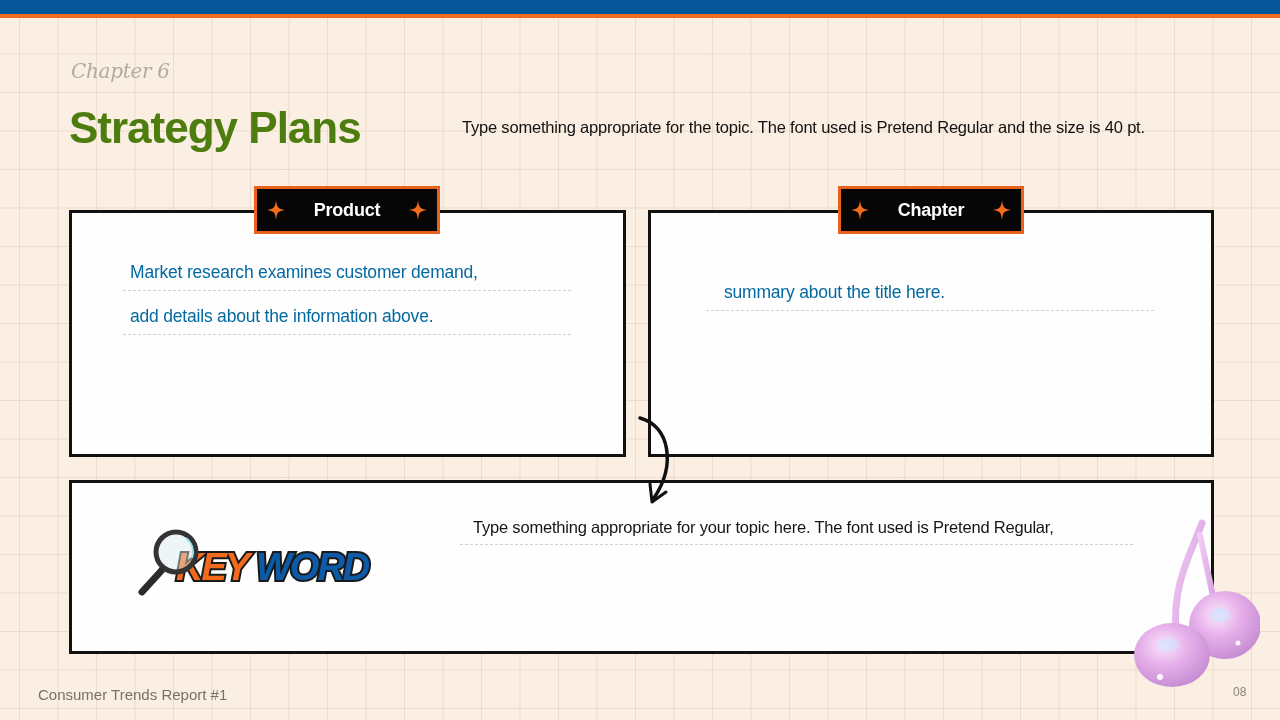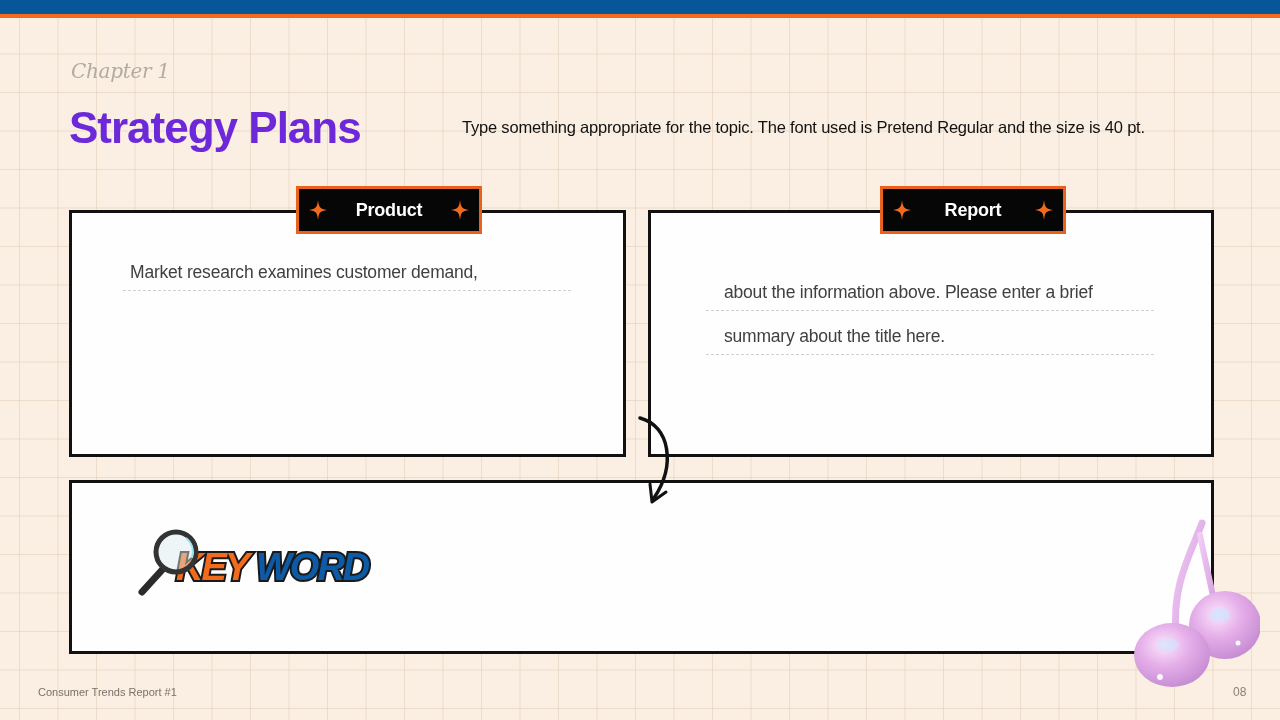--- a/index.html
+++ b/index.html
@@ -17,126 +17,126 @@
     .topbar-blue { position: absolute; left: 0; top: 0; width: 1280px; height: 14px; background: #075699; }
     .topbar-orange { position: absolute; left: 0; top: 14px; width: 1280px; height: 4px; background: #f26b1d; }
 
     .chapter {
       position: absolute; left: 71px; top: 59px;
       font-family: "DejaVu Serif", serif;
       font-style: italic; font-size: 20px; color: #b3aba2; letter-spacing: -0.3px;
     }
     .title {
       position: absolute; left: 69px; top: 103px;
-      font-size: 44px; font-weight: bold; color: #6d28d9; letter-spacing: -1px;
+      font-size: 44px; font-weight: bold; color: #4d7c0f; letter-spacing: -1px;
     }
     .subtitle {
       position: absolute; left: 462px; top: 118px;
       font-size: 16.5px; color: #121212; letter-spacing: -0.2px;
     }
 
     .card {
       position: absolute; background: #fefefe; border: 3px solid #111;
     }
     .card-product { left: 69px; top: 210px; width: 557px; height: 247px; }
     .card-service { left: 648px; top: 210px; width: 566px; height: 247px; }
     .card-keyword { left: 69px; top: 480px; width: 1145px; height: 174px; }
 
     .tag {
       position: absolute; height: 48px; width: 186px;
       background: #060606; border: 3px solid #e8621d;
       display: flex; align-items: center; justify-content: space-between;
       padding: 0 10px;
-      margin-left: 42px;
     }
     .tag-product { left: 254px; top: 186px; }
     .tag-service { left: 838px; top: 186px; }
     .tag-label { color: #fff; font-weight: bold; font-size: 18px; letter-spacing: -0.2px; }
     .spark { width: 18px; height: 20px; display: block; }
 
     .lines { position: absolute; }
     .line {
       height: 44.5px; border-bottom: 1.5px dashed #d0d0d0;
-      font-size: 17.5px; color: #404040; letter-spacing: -0.2px;
+      font-size: 17.5px; color: #0369a1; letter-spacing: -0.2px;
       display: flex; align-items: flex-end; padding-bottom: 7px;
     }
     .lines-product { left: 123px; top: 246px; width: 448px; }
     .lines-product .line { padding-left: 7px; }
     .lines-service { left: 706px; top: 266px; width: 448px; }
     .lines-service .line { padding-left: 18px; }
     .lines-keyword { left: 460px; top: 504px; width: 673px; }
     .lines-keyword .line { height: 40.5px; padding-left: 13px; font-size: 16.5px; color: #151515; }
 
     .arrow { position: absolute; left: 630px; top: 410px; width: 50px; height: 100px; }
 
     .keyword-logo { position: absolute; left: 134px; top: 524px; width: 252px; height: 76px; }
 
     .cherry { position: absolute; left: 1130px; top: 515px; width: 130px; height: 172px; }
 
     .footer-left {
-      position: absolute; left: 38px; top: 686px; font-size: 11px; color: #7a7068;
+      position: absolute; left: 38px; top: 686px; font-size: 15px; color: #7a7068;
     }
     .footer-right {
       position: absolute; left: 1233px; top: 685px; font-size: 12px; color: #8a8078;
     }
   </style>
 </head>
 <body>
 
 <div class="topbar-blue"></div>
 <div class="topbar-orange"></div>
 
-<div class="chapter">Chapter 1</div>
+<div class="chapter">Chapter 6</div>
 <div class="title">Strategy Plans</div>
 <div class="subtitle">Type something appropriate for the topic. The font used is Pretend Regular and the size is 40 pt.</div>
 
 <div class="card card-product"></div>
 <div class="tag tag-product">
   <svg class="spark" viewBox="0 0 20 22">
       <path d="M10 0 C11 8 12 10 20 11 C12 12 11 14 10 22 C9 14 8 12 0 11 C8 10 9 8 10 0 Z" fill="#f26b1d"></path>
     </svg>
   <span class="tag-label">Product</span>
   <svg class="spark" viewBox="0 0 20 22">
       <path d="M10 0 C11 8 12 10 20 11 C12 12 11 14 10 22 C9 14 8 12 0 11 C8 10 9 8 10 0 Z" fill="#f26b1d"></path>
     </svg>
 </div>
 <div class="lines lines-product">
   <div class="line">Market research examines customer demand,</div>
+  <div class="line">add details about the information above.</div>
 </div>
 
 <div class="card card-service"></div>
 <div class="tag tag-service">
   <svg class="spark" viewBox="0 0 20 22">
       <path d="M10 0 C11 8 12 10 20 11 C12 12 11 14 10 22 C9 14 8 12 0 11 C8 10 9 8 10 0 Z" fill="#f26b1d"></path>
     </svg>
-  <span class="tag-label">Report</span>
+  <span class="tag-label">Chapter</span>
   <svg class="spark" viewBox="0 0 20 22">
       <path d="M10 0 C11 8 12 10 20 11 C12 12 11 14 10 22 C9 14 8 12 0 11 C8 10 9 8 10 0 Z" fill="#f26b1d"></path>
     </svg>
 </div>
 <div class="lines lines-service">
-  <div class="line">about the information above. Please enter a brief</div>
   <div class="line">summary about the title here.</div>
 </div>
 
 <div class="card card-keyword"></div>
 
 <svg class="keyword-logo" viewBox="0 0 252 76">
   <g>
     <text x="42" y="56" font-family="Liberation Sans, sans-serif" font-weight="bold" font-style="italic" font-size="38" fill="#f26b1d" stroke="#1a1a1a" stroke-width="4" paint-order="stroke" letter-spacing="-2">KEY</text>
     <text x="122" y="56" font-family="Liberation Sans, sans-serif" font-weight="bold" font-style="italic" font-size="38" fill="#0d5aa7" stroke="#1a1a1a" stroke-width="4" paint-order="stroke" letter-spacing="-2">WORD</text>
   </g>
   <g>
     <line x1="8" y1="68" x2="28" y2="46" stroke="#2b2b2b" stroke-width="7" stroke-linecap="round"></line>
     <circle cx="42" cy="28" r="20" fill="rgba(220,235,240,0.45)" stroke="#333" stroke-width="5"></circle>
     <path d="M52 14 A18 18 0 0 1 58 34" fill="none" stroke="#9fe3e8" stroke-width="2"></path>
   </g>
 </svg>
 
 <div class="lines lines-keyword">
+  <div class="line">Type something appropriate for your topic here. The font used is Pretend Regular,</div>
 </div>
 
 <svg class="arrow" viewBox="0 0 50 100">
   <path d="M10 8 C 40 16, 46 55, 24 88" fill="none" stroke="#111" stroke-width="3.5" stroke-linecap="round"></path>
   <path d="M20 74 L 22 92 L 36 82" fill="none" stroke="#111" stroke-width="3" stroke-linecap="round" stroke-linejoin="round"></path>
 </svg>
 
 <svg class="cherry" viewBox="0 0 130 172">
   <defs>
     <radialGradient id="cg1" cx="40%" cy="35%" r="70%">

